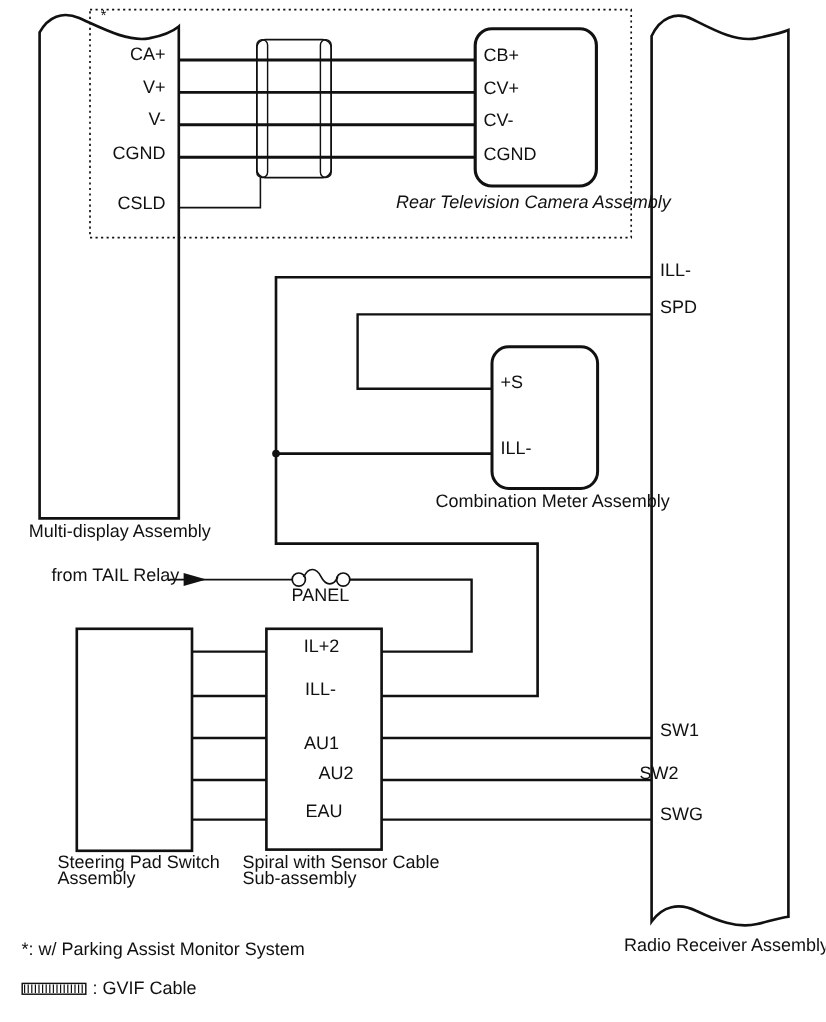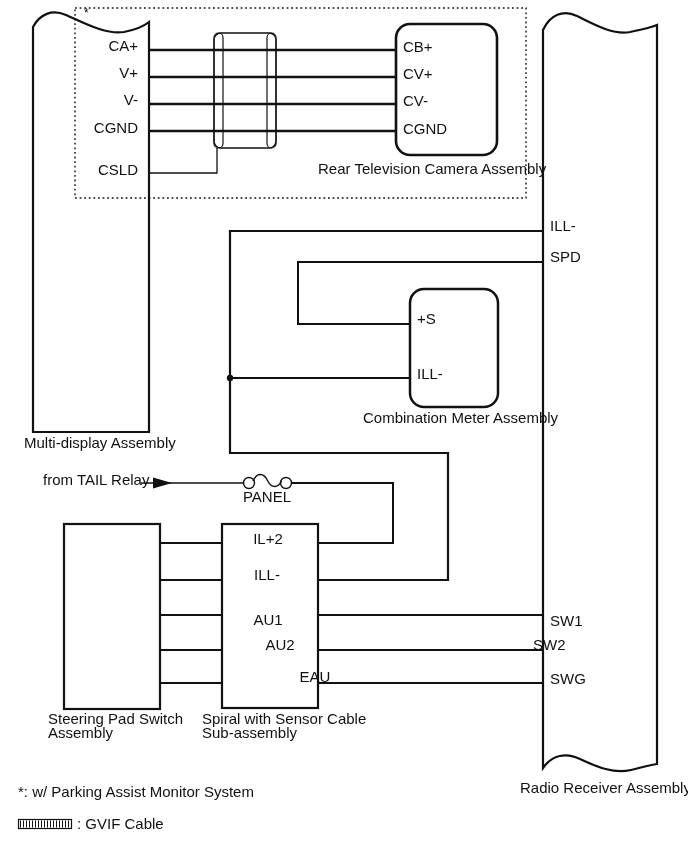--- a/index.html
+++ b/index.html
@@ -81,43 +81,43 @@
   <div class="lbl ra" style="right:550px;top:46px;">CA+</div>
   <div class="lbl ra" style="right:550px;top:73px;">V+</div>
   <div class="lbl ra" style="right:550px;top:100px;">V-</div>
   <div class="lbl ra" style="right:550px;top:128px;">CGND</div>
   <div class="lbl ra" style="right:550px;top:170px;">CSLD</div>
 
   <div class="lbl" style="left:403px;top:47px;">CB+</div>
   <div class="lbl" style="left:403px;top:74px;">CV+</div>
   <div class="lbl" style="left:403px;top:101px;">CV-</div>
   <div class="lbl" style="left:403px;top:129px;">CGND</div>
-  <div class="lbl" style="left:318px;top:169px;">Rear Television Camera Assembly</div>
+  <div class="lbl" style="left:330px;top:169px;font-style:italic;">Rear Television Camera Assembly</div>
 
   <div class="lbl" style="left:24px;top:443px;">Multi-display Assembly</div>
 
   <div class="lbl" style="left:550px;top:226px;">ILL-</div>
   <div class="lbl" style="left:550px;top:257px;">SPD</div>
-  <div class="lbl" style="left:550px;top:609px;margin-top:12px;">SW1</div>
+  <div class="lbl" style="left:550px;top:609px;">SW1</div>
   <div class="lbl" style="left:533px;top:645px;">SW2</div>
   <div class="lbl" style="left:550px;top:679px;">SWG</div>
   <div class="lbl" style="left:520px;top:788px;">Radio Receiver Assembly</div>
 
   <div class="lbl" style="left:417px;top:319px;">+S</div>
   <div class="lbl" style="left:417px;top:374px;">ILL-</div>
   <div class="lbl" style="left:363px;top:418px;text-align:center;">Combination Meter Assembly</div>
 
   <div class="lbl" style="left:43px;top:480px;">from TAIL Relay</div>
   <div class="lbl hc" style="left:267px;top:497px;">PANEL</div>
 
   <div class="lbl hc" style="left:268px;top:539px;">IL+2</div>
   <div class="lbl hc" style="left:267px;top:575px;">ILL-</div>
   <div class="lbl hc" style="left:268px;top:620px;">AU1</div>
   <div class="lbl hc" style="left:268px;top:645px;margin-left:12px;">AU2</div>
-  <div class="lbl hc" style="left:270px;top:677px;margin-left:45px;">EAU</div>
+  <div class="lbl hc" style="left:270px;top:677px;">EAU</div>
 
   <div class="lbl block" style="left:202px;top:712px;">
     <div>Spiral with Sensor Cable</div>
     <div>Sub-assembly</div>
   </div>
   <div class="lbl block" style="left:48px;top:712px;">
     <div>Steering Pad Switch</div>
     <div>Assembly</div>
   </div>
 

